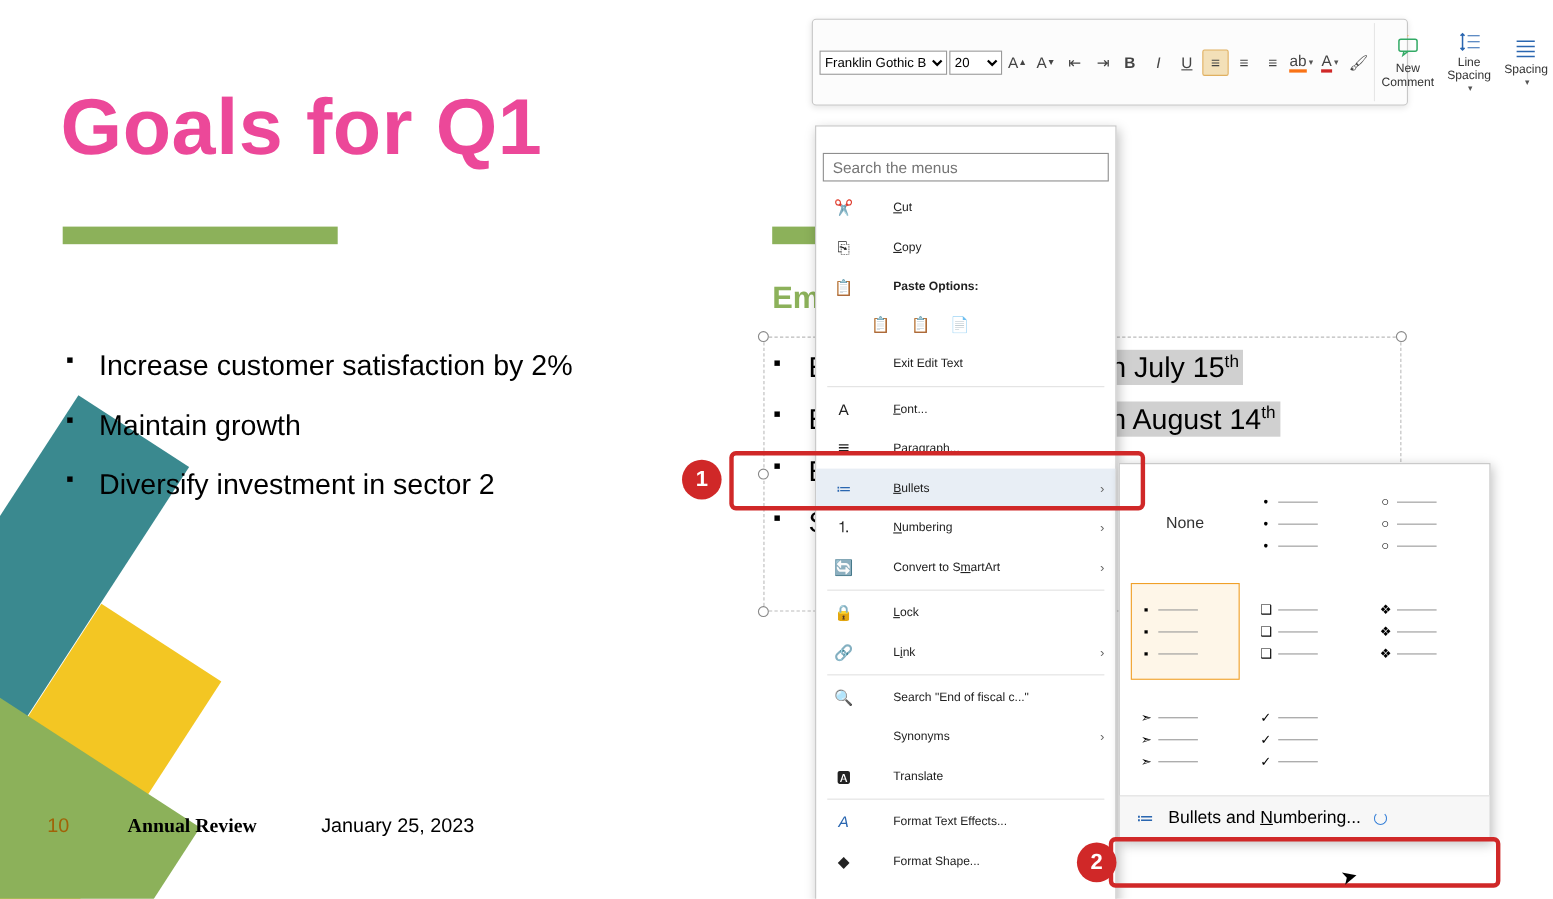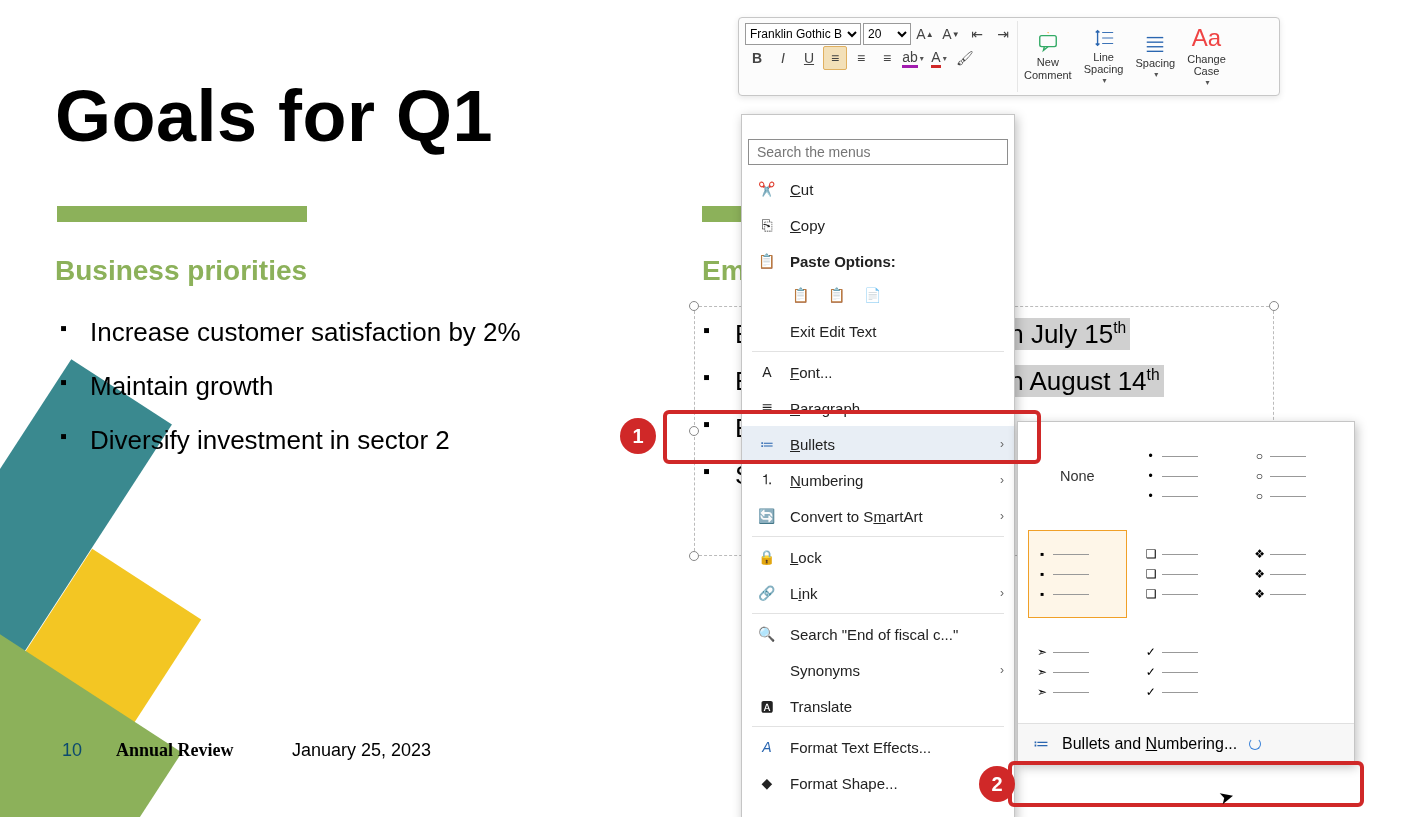--- a/index.html
+++ b/index.html
@@ -1,20 +1,20 @@
 <!DOCTYPE html>
 <html><head>
 <meta charset="utf-8">
 <style>
 * { box-sizing: border-box; margin: 0; padding: 0; }
 body { font-family: "Segoe UI", Arial, sans-serif; background: #fff; width: 1412px; height: 817px; position: relative; overflow: hidden; }
 
 
 .slide { position:absolute; left:0; top:0; width:1412px; height:817px; background:#fff; }
-.slide-title { position:absolute; left:55px; top:75px; font-family: "Franklin Gothic", Arial, sans-serif; font-weight:900; font-size:72px; color:#000000; letter-spacing:0.5px; }
+.slide-title { position:absolute; left:55px; top:75px; font-family: "Franklin Gothic", Arial, sans-serif; font-weight:900; font-size:72px; color:#ec4899; letter-spacing:0.5px; }
 .green-bar1 { position:absolute; left:57px; top:206px; width:250px; height:16px; background:#8cb15a; }
 .green-bar2 { position:absolute; left:702px; top:206px; width:40px; height:16px; background:#8cb15a; }
 .subhead1 { position:absolute; left:55px; top:255px; font-family:"Franklin Gothic",Arial,sans-serif; font-weight:700; font-size:28px; color:#8cb15a; }
 .subhead2 { position:absolute; left:702px; top:255px; font-family:"Franklin Gothic",Arial,sans-serif; font-weight:700; font-size:28px; color:#8cb15a; }
 
 .bulletlist { position:absolute; left:60px; top:315px; width:600px; }
 .bulletlist .item { position:relative; padding-left:30px; font-size:26px; color:#000; line-height:1.35; margin-bottom:19px; font-family:"Franklin Gothic",Arial,sans-serif; }
 .bulletlist .item::before { content:"▪"; position:absolute; left:0; top:0; font-size:20px; color:#000; }
 sup { font-size:0.6em; vertical-align:super; }
 
@@ -23,52 +23,52 @@
 .handle { position:absolute; width:10px; height:10px; background:#fff; border:1.5px solid #888; border-radius:50%; }
 .h-tl{left:-6px;top:-6px;} .h-tr{right:-6px;top:-6px;} .h-bl{left:-6px;bottom:-6px;} .h-br{right:-6px;bottom:-6px;}
 .h-t{left:50%;top:-6px;margin-left:-5px;} .h-b{left:50%;bottom:-6px;margin-left:-5px;} .h-l{left:-6px;top:50%;margin-top:-5px;} .h-r{right:-6px;top:50%;margin-top:-5px;}
 .h-rot{left:49%;top:-32px;margin-left:-5px;}
 
 .textbox .line { position:relative; font-size:26px; padding-left:40px; font-family:"Franklin Gothic",Arial,sans-serif; margin:12px 0 16px; color:#000; }
 .textbox .line::before { content:"▪"; position:absolute; left:8px; top:0; font-size:20px; }
 .textbox .highlight { background:#d0d0d0; padding:1px 4px; }
 
 
-.page-num { position:absolute; left:62px; top:740px; font-size:18px; color:#0c4a6e; }
+.page-num { position:absolute; left:43px; top:740px; font-size:18px; color:#a16207; }
 .footer-title { position:absolute; left:116px; top:740px; font-weight:700; font-size:18px; color:#000; font-family:Liberation Serif, serif; }
 .footer-date { position:absolute; left:292px; top:740px; font-size:18px; color:#000; font-family:"Franklin Gothic",Arial,sans-serif; }
 
 
 .shape-teal { position:absolute; left:-80px; top:350px; width:120px; height:520px; background:#3a898f; transform:rotate(33deg); }
 .shape-green { position:absolute; left:-130px; top:660px; width:280px; height:200px; background:#8cb15a; transform:rotate(33deg); }
 .shape-yellow { position:absolute; left:0px; top:560px; width:130px; height:300px; background:#f3c623; transform:rotate(33deg); }
 
 
 .mini-toolbar { position:absolute; left:738px; top:17px; width:542px; height:79px; background:#fcfcfc; border:1px solid #c7c7c7; border-radius:4px; display:flex; align-items:stretch; padding:3px 4px; box-shadow:0 2px 6px rgba(0,0,0,0.1); }
-.tb-col { display:flex; flex-direction:column; justify-content:flex-start; padding:1px 2px; border-right:1px solid #e6e6e6; }
+.tb-col { display:flex; flex-direction:row; justify-content:flex-start; padding:1px 2px; border-right:1px solid #e6e6e6; }
 .tb-col:last-child{border-right:none;}
 .tb-row { display:flex; gap:2px; align-items:center; }
 .tb-btn { width:24px; height:24px; display:flex; align-items:center; justify-content:center; font-size:14px; color:#444; cursor:pointer; border-radius:2px; position:relative; }
 .tb-btn.active{background:#f3e0b8; border:1px solid #e0b060;}
 .tb-select { font-size:12px; height:22px; border:1px solid #9a9a9a; background:#fff; }
 .font-sel{width:116px;} .size-sel{width:48px;}
 .tb-big { display:flex; flex-direction:column; align-items:center; justify-content:center; font-size:11px; color:#333; padding:0 6px; gap:2px; line-height:1.1; cursor:pointer; }
 .tb-big svg{width:22px;height:22px;}
 .chev::after{content:"▾"; font-size:8px; margin-left:2px; color:#555;}
 
 
 .ctx-menu { position:absolute; left:741px; top:114px; width:274px; background:#fff; border:1px solid #c5c5c5; box-shadow:2px 3px 10px rgba(0,0,0,0.25); padding:20px 0; font-size:14px; color:#222; }
 .ctx-search { margin:4px 6px 6px; }
 .ctx-search input { width:100%; height:26px; border:1px solid #8e8e8e; padding:0 8px; font-size:14px; color:#555; }
 .ctx-item { display:flex; align-items:center; height:36px; padding:0 10px 0 16px; gap:14px; cursor:pointer; position:relative; }
 .ctx-item.hl{background:#e8eef5;}
 .ctx-item .arrow { position:absolute; right:10px; font-size:12px; color:#666; }
 .ctx-sep { height:1px; background:#e2e2e2; margin:2px 10px; }
 .ctx-icon { width:18px; height:18px; display:flex; align-items:center; justify-content:center; flex-shrink:0; }
-.ctx-label { font-size:15px; }
+.ctx-label { font-size:11px;margin-left:22px; }
 .ctx-label u{text-decoration:underline;}
 .paste-opts { display:flex; gap:10px; padding:4px 0 6px 46px; }
 .paste-opts .po { width:26px; height:24px; border:1px solid transparent; display:flex; align-items:center; justify-content:center; cursor:pointer;}
 .bold-head{font-weight:700;}
 
 
 .bullets-panel { position:absolute; left:1017px; top:421px; width:338px; height:343px; background:#fff; border:1px solid #c5c5c5; box-shadow:2px 3px 10px rgba(0,0,0,0.25); padding:10px; }
 .bp-grid { display:grid; grid-template-columns:repeat(3,1fr); gap:10px; }
 .bp-cell { height:88px; border:1px solid transparent; display:flex; flex-direction:column; justify-content:center; gap:6px; padding:8px; font-size:12px; color:#333; cursor:pointer; }
 .bp-cell.none { align-items:center; justify-content:center; font-size:14.5px;}
@@ -93,21 +93,20 @@
 <body>
 
 <div class="slide">
  <div class="shape-teal"></div>
  <div class="shape-yellow"></div>
  <div class="shape-green"></div>
 
  <div class="slide-title">Goals for Q1</div>
  <div class="green-bar1"></div>
  <div class="green-bar2"></div>
- <div class="subhead1">Business priorities</div>
  <div class="subhead2">Emp</div>
 
  <div class="bulletlist">
   <div class="item">Increase customer satisfaction by 2%</div>
   <div class="item">Maintain growth</div>
   <div class="item">Diversify investment in sector 2</div>
  </div>
 
  <div class="textbox">
    <span class="handle h-tl"></span>
@@ -147,21 +146,21 @@
     <div class="tb-btn">
           <i>I</i>
         </div>
     <div class="tb-btn">
           <u>U</u>
         </div>
     <div class="tb-btn active">≡</div>
     <div class="tb-btn">≡</div>
     <div class="tb-btn">≡</div>
     <div class="tb-btn chev">
-          <span style="border-bottom:3px solid #a21caf">ab</span>
+          <span style="border-bottom:3px solid #f97316">ab</span>
         </div>
     <div class="tb-btn chev">
           <span style="border-bottom:3px solid #d02828">A</span>
         </div>
     <div class="tb-btn">🖌</div>
   </div>
  </div>
  <div class="tb-big">
    <svg viewBox="0 0 24 24">
         <rect x="3" y="4" width="18" height="12" rx="2" fill="none" stroke="#3a6" stroke-width="1.5"></rect>

